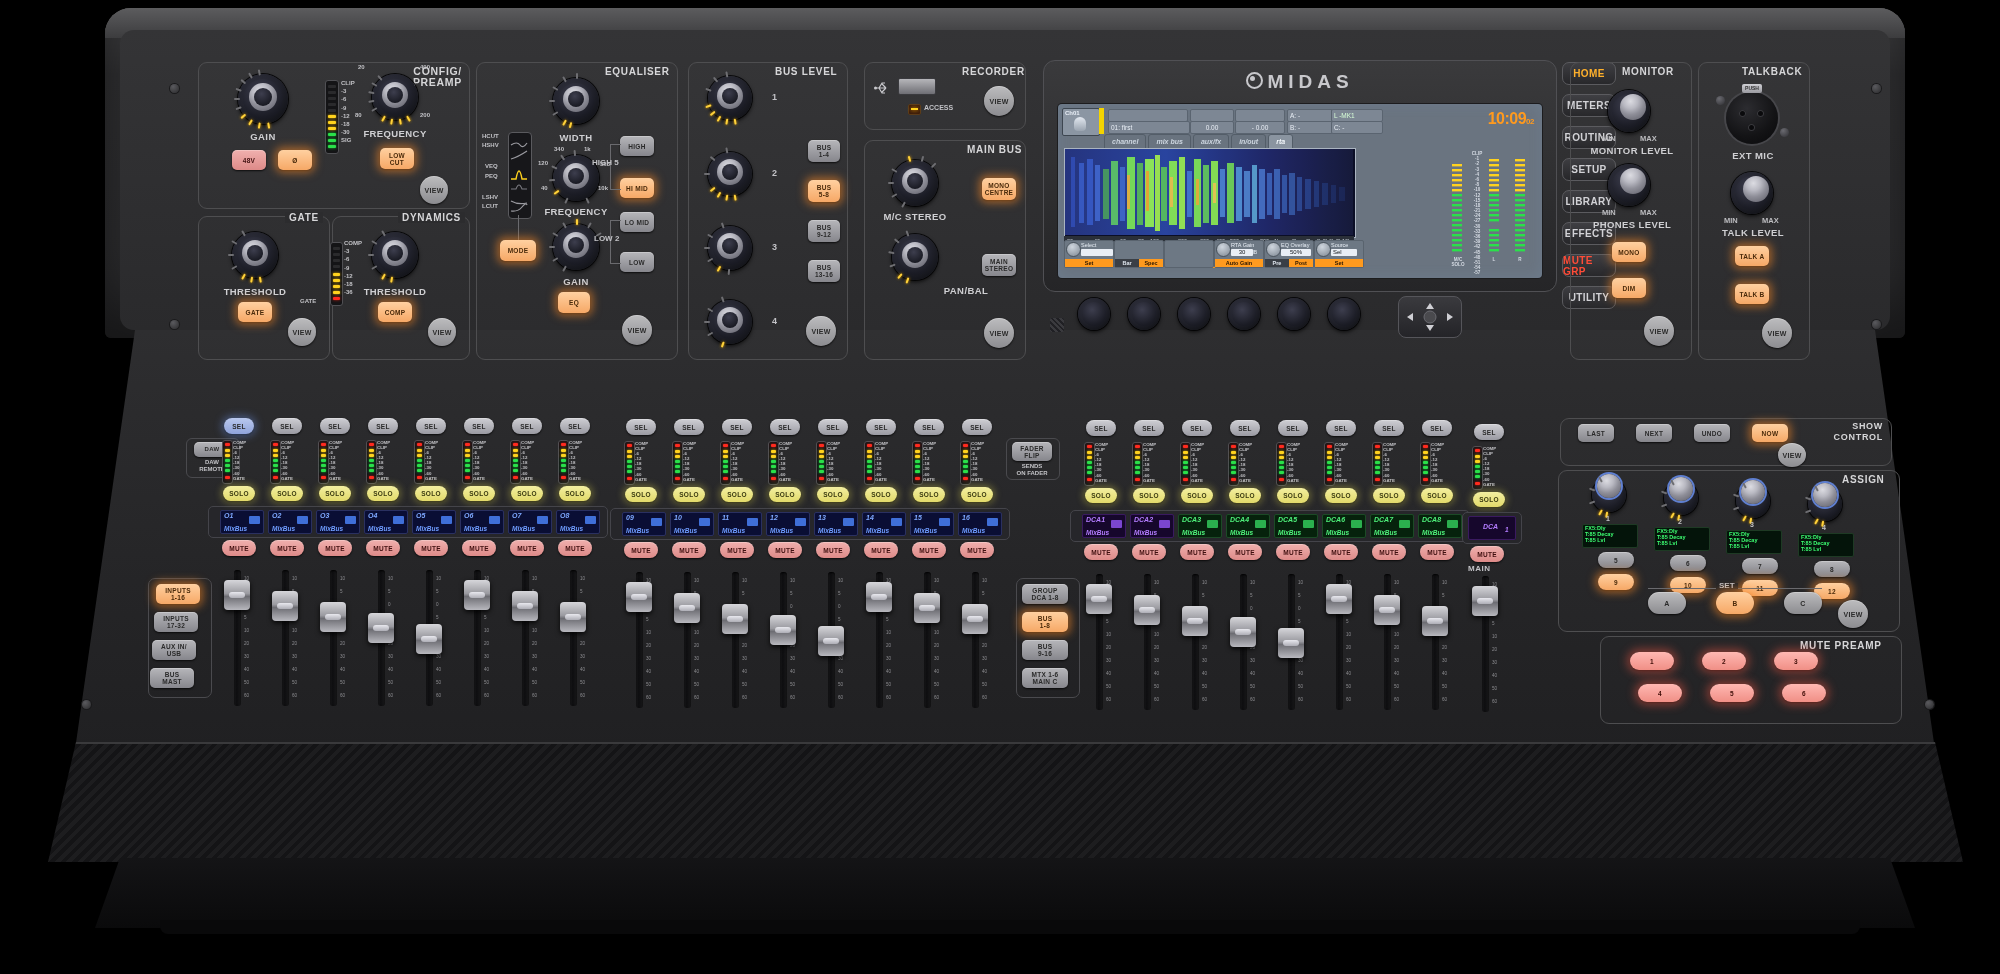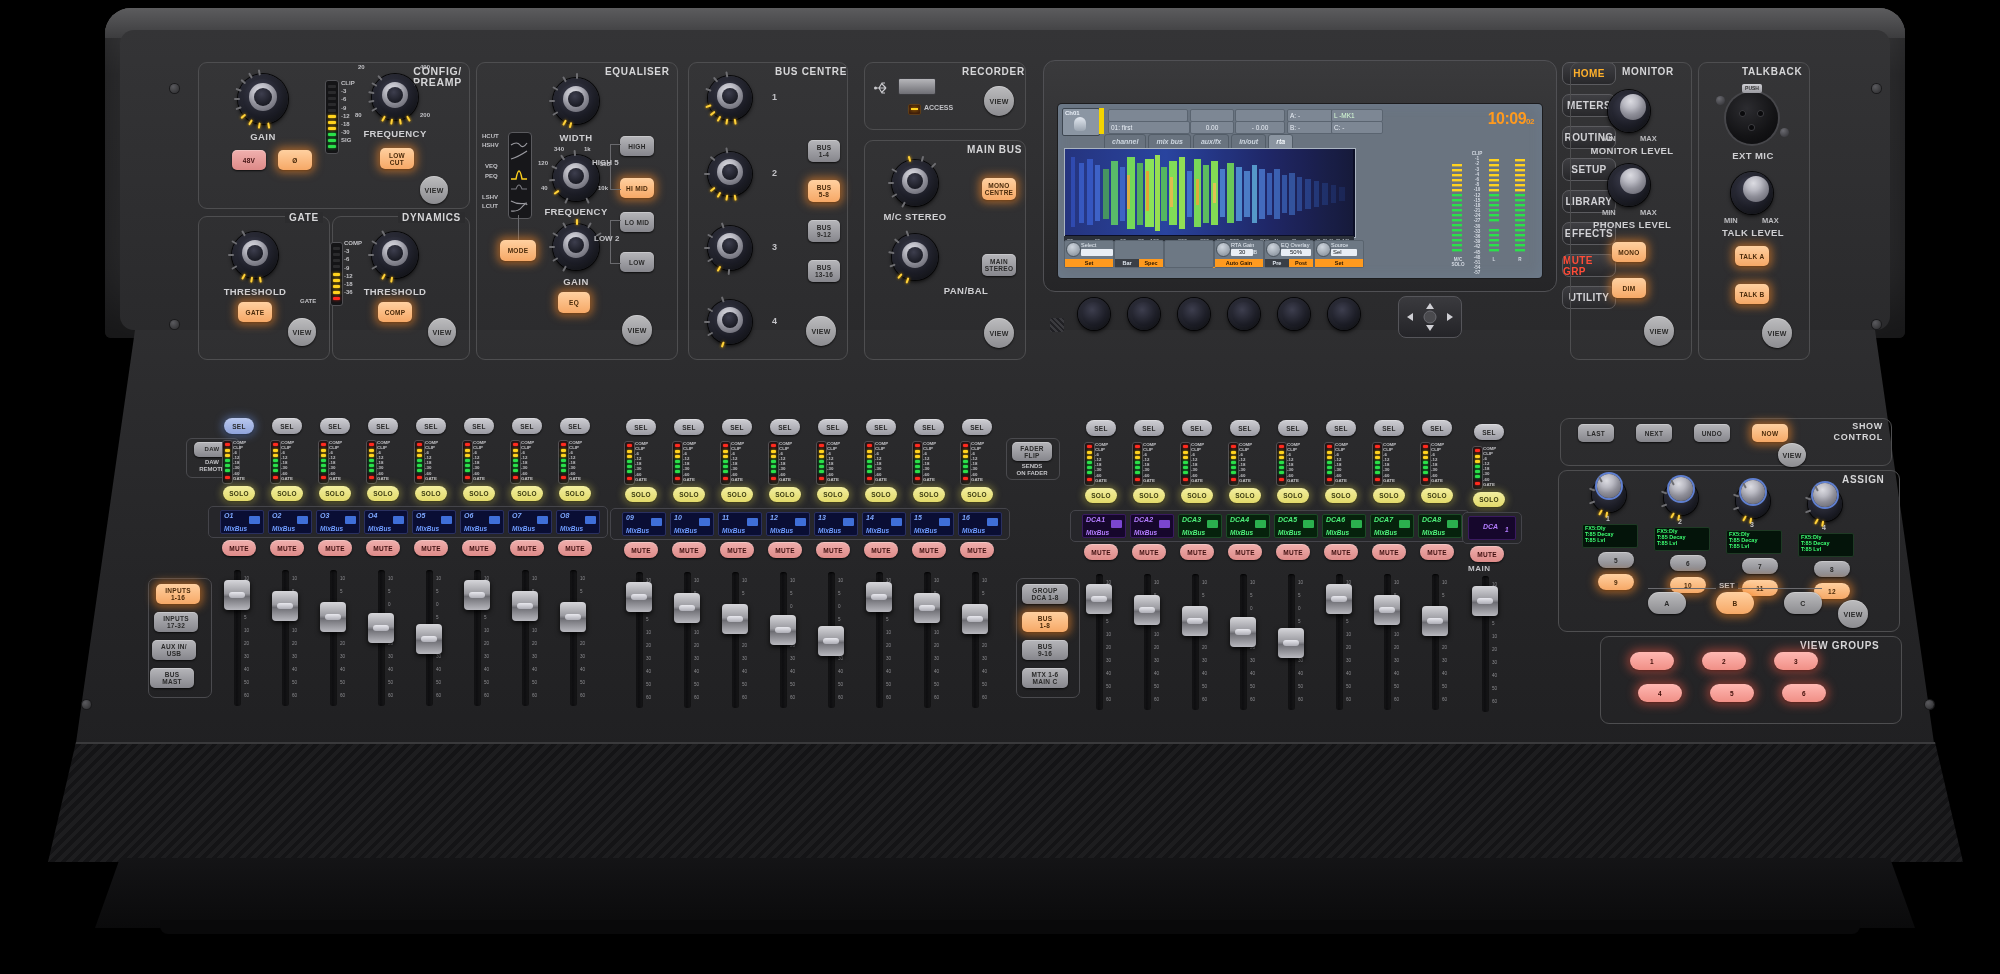--- a/index.html
+++ b/index.html
@@ -390,21 +390,21 @@
   <div class="connector" style="left:610px;top:144px;width:10px;height:44px;border-right:0;border-bottom:1px solid #6a6a6e"></div>
   <div class="mscale" style="left:592px;top:160px;font-size:8px">HIGH 5</div>
 
   <div class="btn grey2" style="left:620px;top:212px;width:34px;height:20px">LO MID</div>
   <div class="btn grey2" style="left:620px;top:252px;width:34px;height:20px">LOW</div>
   <div class="connector" style="left:610px;top:220px;width:10px;height:42px;border-right:0;border-bottom:1px solid #6a6a6e"></div>
   <div class="mscale" style="left:594px;top:236px;font-size:8px">LOW 2</div>
   <div class="btn round" style="left:622px;top:315px;width:30px;height:30px">VIEW</div>
 
   <div class="panel" style="left:688px;top:62px;width:158px;height:296px"></div>
-  <div class="sec-title" style="left:775px;top:66px">BUS CENTRE</div>
+  <div class="sec-title" style="left:775px;top:66px">BUS LEVEL</div>
 
   <div class="knob" style="left:708px;top:76px;width:44px;height:44px">
     <div class="inner" style="left:5px;top:5px;width:34px;height:34px"></div>
     <div class="cap" style="left:9px;top:7px;width:26px;height:26px"></div>
     <div class="inner" style="left:14px;top:12px;width:16px;height:16px"></div>
   </div>
   <div class="tickring" style="left:700px;top:68px;width:60px;height:60px">
     <div class="tick on" style="left:30px;top:30px;transform:rotate(-150deg) translateY(-27px)"></div>
     <div class="tick on" style="left:30px;top:30px;transform:rotate(-170deg) translateY(-27px)"></div>
     <div class="tick on" style="left:30px;top:30px;transform:rotate(170deg) translateY(-27px)"></div>
@@ -515,20 +515,25 @@
     <div class="tick" style="left:31px;top:31px;transform:rotate(-20deg) translateY(-28px)"></div>
   </div>
   <div class="knob-lbl" style="left:935px;top:285px;width:62px">PAN/BAL</div>
   <div class="btn lit" style="left:982px;top:178px;width:34px;height:22px;white-space:pre-line">MONO
 CENTRE</div>
   <div class="btn grey2" style="left:982px;top:254px;width:34px;height:22px;white-space:pre-line">MAIN
 STEREO</div>
   <div class="btn round" style="left:984px;top:318px;width:30px;height:30px">VIEW</div>
 
   <div class="screen-bezel">
+    <div class="midas-logo">
+      <span style="display:inline-block;width:13px;height:13px;border-radius:50%;border:2px solid #c8c8cc;vertical-align:-1px;margin-right:4px;position:relative">
+        <span style="position:absolute;left:2px;top:2px;width:5px;height:5px;background:#c8c8cc;border-radius:50%"></span>
+      </span><span>MIDAS</span>
+    </div>
 
     <div class="lcd">
 
       <div class="lcd-row">
         <div class="ch-thumb">
           <div class="lbl">Ch01</div>
           <div class="mic"></div>
         </div>
         <div class="ybar"></div>
         <div class="infofield" style="left:46px;top:1px;width:78px;height:11px"></div>
@@ -2217,21 +2222,21 @@
     </div>
 
   <div style="position:absolute;left:1648px;top:588px;width:174px;height:1px;background:#6a6a6e"></div>
   <div class="mscale" style="left:1716px;top:583px;background:#252527;padding:0 3px;font-size:8px">SET</div>
   <div class="btn round" style="left:1648px;top:592px;width:38px;height:22px;border-radius:11px">A</div>
   <div class="btn lit" style="left:1716px;top:592px;width:38px;height:22px;border-radius:11px">B</div>
   <div class="btn round" style="left:1784px;top:592px;width:38px;height:22px;border-radius:11px">C</div>
   <div class="btn round" style="left:1838px;top:600px;width:30px;height:28px">VIEW</div>
 
   <div class="panel" style="left:1600px;top:636px;width:300px;height:86px"></div>
-  <div class="sec-title" style="left:1800px;top:640px">VIEW GROUPS</div>
+  <div class="sec-title" style="left:1800px;top:640px">MUTE PREAMP</div>
   <div id="mutegrps">
       <div class="btn redlit" style="left:1630px;top:652px;width:44px;height:18px;border-radius:9px">1</div>
       <div class="btn redlit" style="left:1702px;top:652px;width:44px;height:18px;border-radius:9px">2</div>
       <div class="btn redlit" style="left:1774px;top:652px;width:44px;height:18px;border-radius:9px">3</div>
       <div class="btn redlit" style="left:1638px;top:684px;width:44px;height:18px;border-radius:9px">4</div>
       <div class="btn redlit" style="left:1710px;top:684px;width:44px;height:18px;border-radius:9px">5</div>
       <div class="btn redlit" style="left:1782px;top:684px;width:44px;height:18px;border-radius:9px">6</div>
     </div>
 
 </div>

